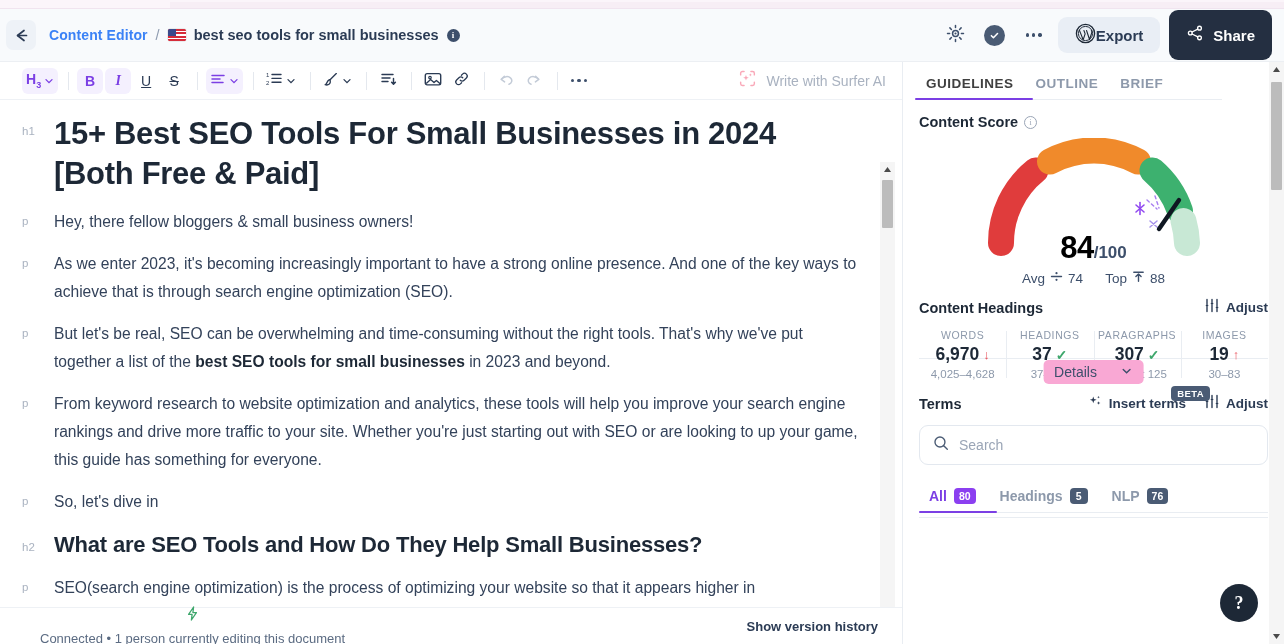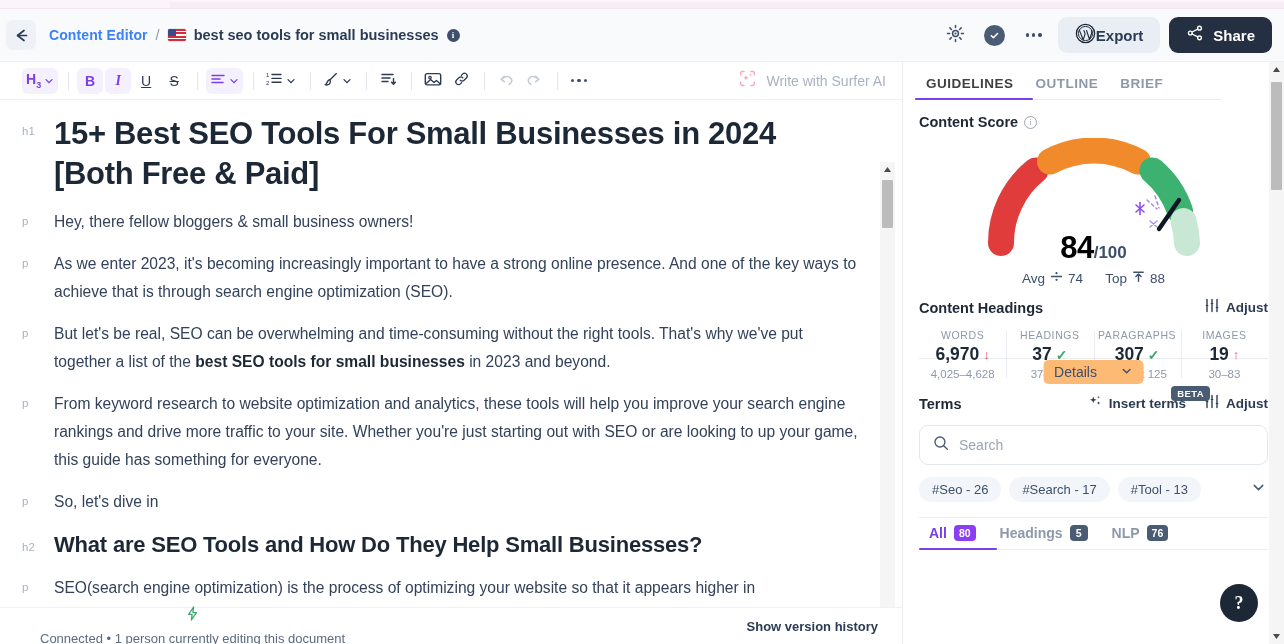--- a/index.html
+++ b/index.html
@@ -47,21 +47,21 @@
   .icon-btn { width:30px; height:30px; display:flex; align-items:center; justify-content:center; cursor:pointer; border-radius:6px;}
   .check-pill { width:21px; height:21px; border-radius:50%; background:#4a5b74; display:flex; align-items:center; justify-content:center;}
   .dots { display:flex; gap:3px; align-items:center;}
   .dots i { width:3.4px; height:3.4px; border-radius:50%; background:#3d4f6b; display:block;}
   .btn-export {
     display:flex; align-items:center; gap:0; height:36px; padding:0 17px;
     background:#e9eef5; border-radius:9px; cursor:pointer;
   }
   .btn-export .lbl { font-size:15px; font-weight:700; color:#2b3b54; }
   .btn-share {
-    display:flex; align-items:center; gap:9px; height:36px; padding:0 17px;
+    display:flex; align-items:center; gap:9px; height:50px; padding:0 17px;
     background:#242f41; border-radius:9px; cursor:pointer;
   }
   .btn-share .lbl { font-size:15px; font-weight:700; color:#ffffff; }
 
   
   .editor { position:absolute; left:0; top:62px; width:902px; height:545px; background:#fff; }
   .toolbar {
     height:38px; display:flex; align-items:center; padding-left:22px; gap:0px;
     border-bottom:1px solid #eef1f5; background:#fff;
   }
@@ -120,21 +120,21 @@
   .gauge-svg { position:absolute; left:50%; transform:translateX(-50%); top:6px; }
   .gauge-score { position:absolute; left:0; right:0; top:98px; text-align:center; }
   .gauge-score .big { font-size:31px; font-weight:700; color:#000000; letter-spacing:-.5px;}
   .gauge-score .den { font-size:17px; font-weight:700; color:#3d4f6b;}
   .gauge-stats { position:absolute; left:0; right:0; top:138px; display:flex; justify-content:center; gap:22px;
     font-size:13.5px; color:#3d4f6b;}
   .gauge-stats span.k { color:#3d4f6b; }
   .gauge-stats .grp { display:flex; align-items:center; gap:5px;}
 
   .details-btn { position:absolute; left:50%; transform:translateX(-50%); top:298px;
-    display:flex; align-items:center; gap:24px; background:#fdba74; padding:3px 11px; border-radius:5px; cursor:pointer;
+    display:flex; align-items:center; gap:24px; background:#f9a8d4; padding:3px 11px; border-radius:5px; cursor:pointer;
     box-shadow:0 0 0 0 transparent; z-index:3;}
   .details-btn .lbl { font-size:14px; color:#3d4f6b; }
   .divider { position:absolute; left:16px; right:16px; height:1px; background:#e9edf2;}
 
   .cs-grid { display:flex; margin-top:12px; }
   .cs-col { flex:1; text-align:center; position:relative; padding:0 2px; }
   .cs-col + .cs-col::before { content:""; position:absolute; left:0; top:2px; bottom:2px; width:1px; background:#e9edf2;}
   .cs-k { font-size:10.5px; letter-spacing:.6px; color:#8d99ab; font-weight:400;}
   .cs-v { font-size:17.5px; font-weight:700; color:#1d2836; margin-top:3px; display:flex; align-items:center; justify-content:center; gap:4px;}
   .cs-r { font-size:11.5px; color:#8d99ab; margin-top:3px;}
@@ -618,28 +618,20 @@
       <div class="search-box">
         <span>
           <svg width="16" height="16" viewBox="0 0 17 17" fill="none">
             <circle cx="7.4" cy="7.4" r="5.3" stroke="#4a5b74" stroke-width="1.45"></circle>
             <path d="M11.4 11.4 L15.2 15.2" stroke="#4a5b74" stroke-width="1.45" stroke-linecap="round"></path>
           </svg>
         </span>
         <span class="ph">Search</span>
       </div>
 
-      <div class="chips" id="chips">
-          <div class="chip">#Seo - 26</div>
-          <div class="chip">#Search - 17</div>
-          <div class="chip">#Tool - 13</div>
-          <div class="chip-chev"><svg width="15" height="15" viewBox="0 0 14 14">
-              <path d="M3 5 L7 9 L11 5" stroke="#4a5b74" stroke-width="1.4" fill="none" stroke-linecap="round"></path>
-            </svg></div>
-        </div>
 
       <div class="subtabs" id="subtabs">
         <div class="subtab active">
             <span class="lbl">All</span>
             <span class="cnt purple">80</span>
           </div>
           <div class="subtab">
             <span class="lbl">Headings</span>
             <span class="cnt">5</span>
           </div>

